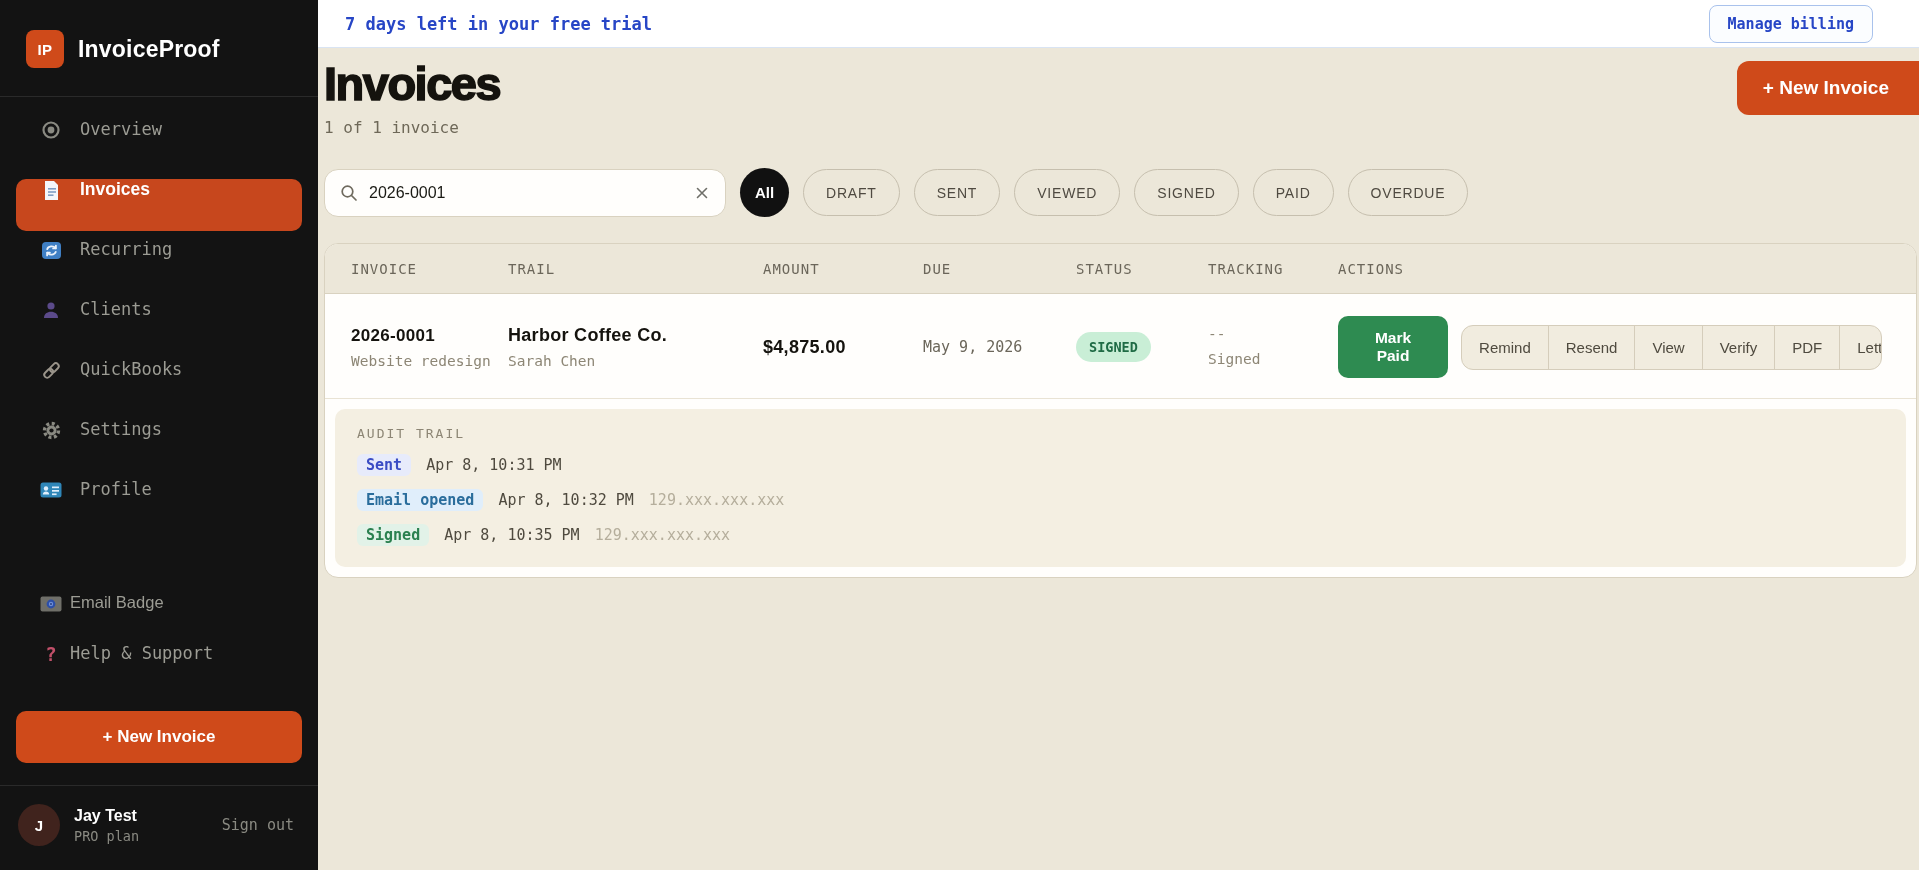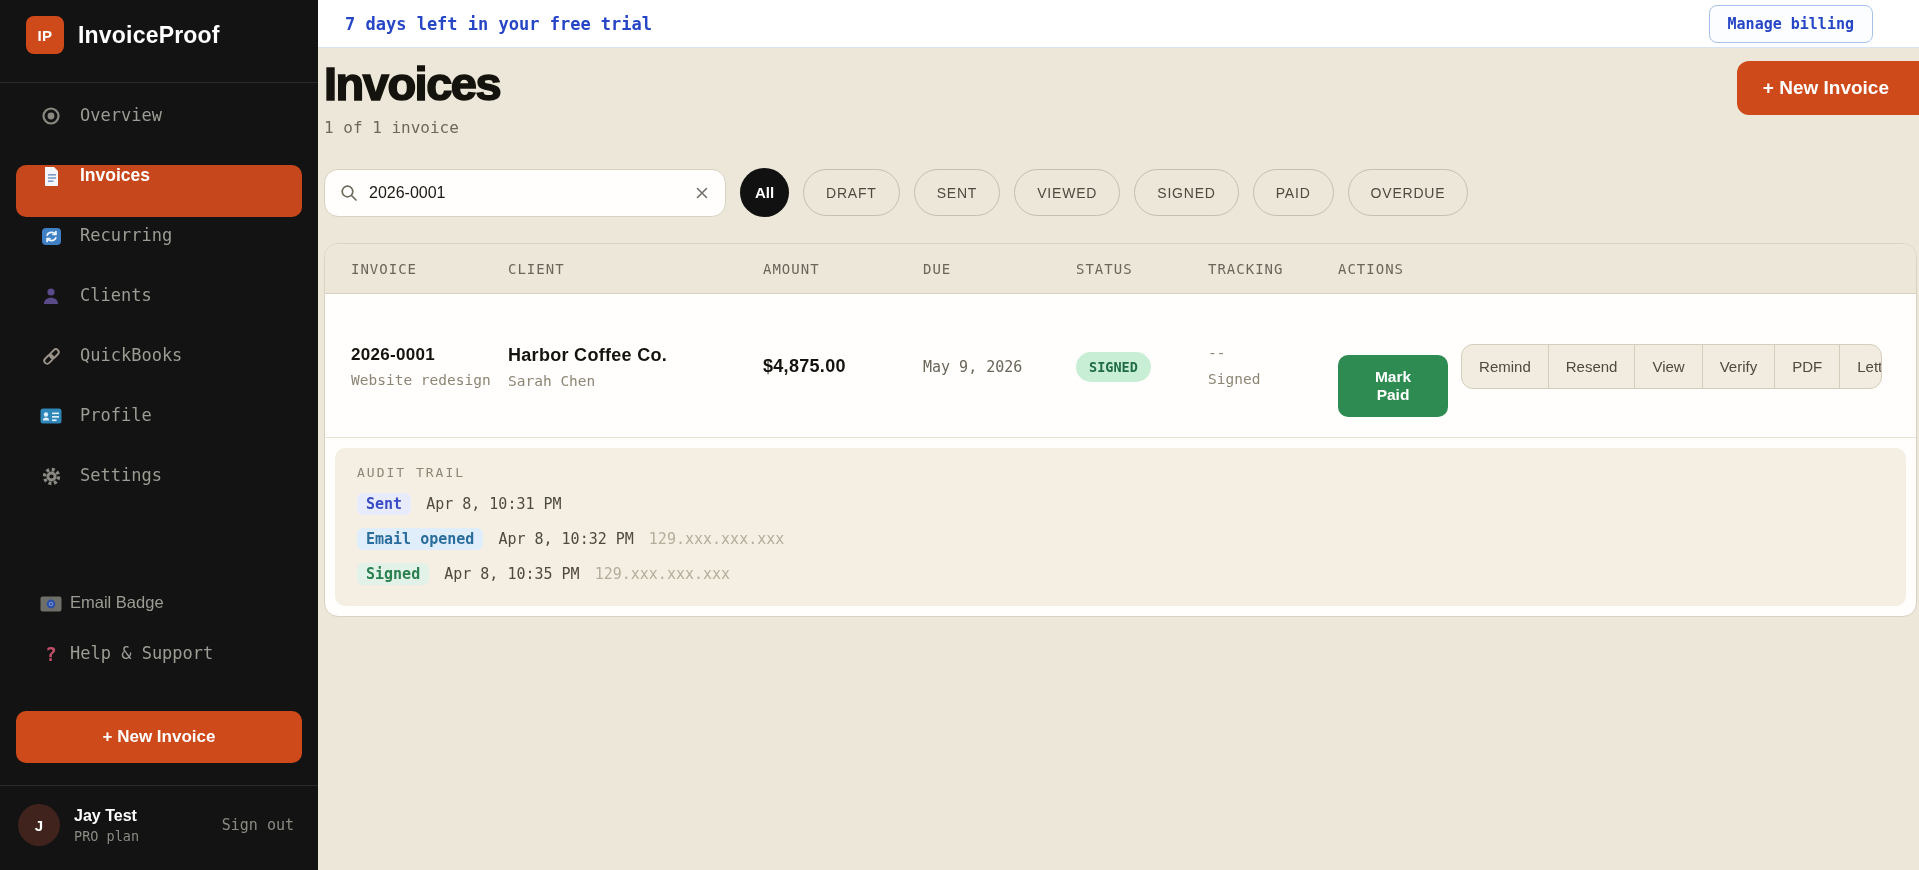--- a/index.html
+++ b/index.html
@@ -1,21 +1,21 @@
 <!DOCTYPE html>
 <html><head>
 <meta charset="utf-8">
 <style>
   * { margin:0; padding:0; box-sizing:border-box; }
   html,body { width:1919px; height:870px; overflow:hidden; }
   body { font-family:"Liberation Sans", sans-serif; background:#ece7d9; display:flex; }
 
   
   .sidebar { width:318px; height:870px; background:#131313; color:#9c9c94; display:flex; flex-direction:column; flex-shrink:0; }
-  .logo-row { display:flex; align-items:center; gap:14px; padding:16px 26px 28px 26px; border-bottom:1px solid #2a2a2a; }
+  .logo-row { display:flex; align-items:center; gap:14px; padding:30px 26px 28px 26px; border-bottom:1px solid #2a2a2a; }
   .logo-mark { width:38px; height:38px; background:#cf4a1a; border-radius:8px; display:flex; align-items:center; justify-content:center; color:#fff; font-weight:bold; font-size:15px; letter-spacing:0.5px; }
   .logo-name { color:#fff; font-weight:bold; font-size:23px; letter-spacing:0.2px; }
   .nav { padding:22px 16px 0 16px; }
   .nav-item { display:flex; gap:18px; height:52px; padding:0 0 0 24px; border-radius:10px; margin-bottom:8px; font-family:"DejaVu Sans Mono", monospace; font-size:17px; color:#9c9c94; cursor:pointer; }
   .nav-item.active { background:#c7471d; color:#fff; font-family:"Liberation Sans", sans-serif; font-weight:bold; font-size:17.5px; }
   .nav-icon { width:22px; height:22px; display:flex; align-items:center; justify-content:center; flex-shrink:0; }
   .sidebar-spacer { flex:1; }
   .nav.secondary { padding-top:0; }
   .nav.secondary .nav-item { height:46px; margin-bottom:4px;gap:8px; }
   .label-sans { font-family:"Liberation Sans", sans-serif; font-size:16.5px; }
@@ -51,21 +51,21 @@
   .thead { background:#ece7d9; border-bottom:1px solid #d9d2c0; height:50px; align-items:center; }
   .th { font-family:"DejaVu Sans Mono", monospace; font-size:14px; letter-spacing:1px; color:#6b665a; }
   .trow { padding-top:22px; padding-bottom:20px; align-items:center; border-bottom:1px solid #e9e3d4; }
   .cell-main { font-weight:bold; font-size:17px; color:#15130e; letter-spacing:0.3px; }
   .cell-main.big { font-size:18px; }
   .cell-sub { font-family:"DejaVu Sans Mono", monospace; font-size:14.5px; color:#8d8675; margin-top:7px; }
   .cell-mono { font-family:"DejaVu Sans Mono", monospace; font-size:15px; color:#6b665a; }
   .status-pill { display:inline-block; background:#c9eed6; color:#1f6b45; font-family:"DejaVu Sans Mono", monospace; font-weight:bold; font-size:13.5px; padding:7px 13px; border-radius:999px; }
   .track-sub { font-family:"DejaVu Sans Mono", monospace; font-size:14.5px; color:#8d8675; line-height:1.75; }
   .actions-cell { display:flex; align-items:center; gap:13px; padding-right:42px; }
-  .mark-paid { background:#2e8b51; color:#fff; font-weight:bold; font-size:15.5px; border:none; border-radius:10px; padding:13px 21px; cursor:pointer; font-family:"Liberation Sans", sans-serif;margin-top:39px; }
+  .mark-paid { background:#2e8b51; color:#fff; font-weight:bold; font-size:15.5px; border:none; border-radius:10px; padding:13px 21px; cursor:pointer; font-family:"Liberation Sans", sans-serif; }
   .btn-group { display:flex; border:1px solid #d5cdbb; border-radius:12px; overflow:hidden; background:#f1ecdf; }
   .btn-group button { background:transparent; border:none; border-left:1px solid #d5cdbb; padding:13px 17px; font-size:15px; color:#4f4a3f; cursor:pointer; font-family:"Liberation Sans", sans-serif; }
   .btn-group button:first-child { border-left:none; }
 
   .audit { margin:10px; background:#f4efe2; border-radius:10px; padding:17px 22px 21px 22px; }
   .audit-title { font-family:"DejaVu Sans Mono", monospace; font-size:13px; letter-spacing:2px; color:#8d8675; }
   .audit-row { display:flex; align-items:center; gap:15px; margin-top:13px; }
   .audit-chip { font-family:"DejaVu Sans Mono", monospace; font-weight:bold; font-size:15px; padding:2px 9px; border-radius:6px; }
   .audit-chip.sent { color:#3a4cc4; background:#e7ebfb; }
   .audit-chip.opened { color:#2a6d9c; background:#e0eefb; }
@@ -128,40 +128,40 @@
             <g transform="rotate(-45 10.5 10.5)" fill="none" stroke="#9a948a" stroke-width="1.9">
               <rect x="1.5" y="7.6" width="10" height="5.8" rx="2.9"></rect>
               <rect x="9.5" y="7.6" width="10" height="5.8" rx="2.9"></rect>
             </g>
           </svg>
       </span>
       <span>QuickBooks</span>
     </div>
     <div class="nav-item">
       <span class="nav-icon">
+        <svg width="21" height="21" viewBox="0 0 21 21">
+            <circle cx="10.5" cy="10.5" r="7" fill="none" stroke="#8a8a82" stroke-width="3.4" stroke-dasharray="3 2.5"></circle>
+            <circle cx="10.5" cy="10.5" r="5" fill="#8a8a82"></circle>
+            <circle cx="10.5" cy="10.5" r="2.1" fill="#131313"></circle>
+          </svg>
+      </span>
+      <span>Settings</span>
+    </div>
+    <div class="nav-item">
+      <span class="nav-icon">
         <svg width="22" height="18" viewBox="0 0 22 18">
             <rect x="0.5" y="1.5" width="21" height="15" rx="2.5" fill="#2f86b8"></rect>
             <circle cx="6" cy="7.5" r="2.2" fill="#dfeefb"></circle>
             <path d="M2.8 13.6c0-2 1.5-3 3.2-3s3.2 1 3.2 3z" fill="#dfeefb"></path>
             <rect x="12" y="5.5" width="7" height="1.7" fill="#dfeefb"></rect>
             <rect x="12" y="9" width="7" height="1.7" fill="#dfeefb"></rect>
             <rect x="12" y="12.4" width="4.6" height="1.7" fill="#dfeefb"></rect>
           </svg>
       </span>
       <span>Profile</span>
-    </div>
-    <div class="nav-item">
-      <span class="nav-icon">
-        <svg width="21" height="21" viewBox="0 0 21 21">
-            <circle cx="10.5" cy="10.5" r="7" fill="none" stroke="#8a8a82" stroke-width="3.4" stroke-dasharray="3 2.5"></circle>
-            <circle cx="10.5" cy="10.5" r="5" fill="#8a8a82"></circle>
-            <circle cx="10.5" cy="10.5" r="2.1" fill="#131313"></circle>
-          </svg>
-      </span>
-      <span>Settings</span>
     </div>
   </nav>
 
   <div class="sidebar-spacer"></div>
 
   <nav class="nav secondary">
     <div class="nav-item">
       <span class="nav-icon">
         <svg width="22" height="16" viewBox="0 0 22 16">
             <rect x="0.5" y="0.5" width="21" height="15" rx="2" fill="#6f6f69"></rect>
@@ -224,21 +224,21 @@
       <div class="chip">SENT</div>
       <div class="chip">VIEWED</div>
       <div class="chip">SIGNED</div>
       <div class="chip">PAID</div>
       <div class="chip">OVERDUE</div>
     </div>
 
     <div class="card">
       <div class="tgrid thead">
         <div class="th">INVOICE</div>
-        <div class="th">CLIENT</div>
+        <div class="th">TRAIL</div>
         <div class="th">AMOUNT</div>
         <div class="th">DUE</div>
         <div class="th">STATUS</div>
         <div class="th">TRACKING</div>
         <div class="th">ACTIONS</div>
       </div>
 
       <div class="tgrid trow">
         <div>
           <div class="cell-main">2026-0001</div>

